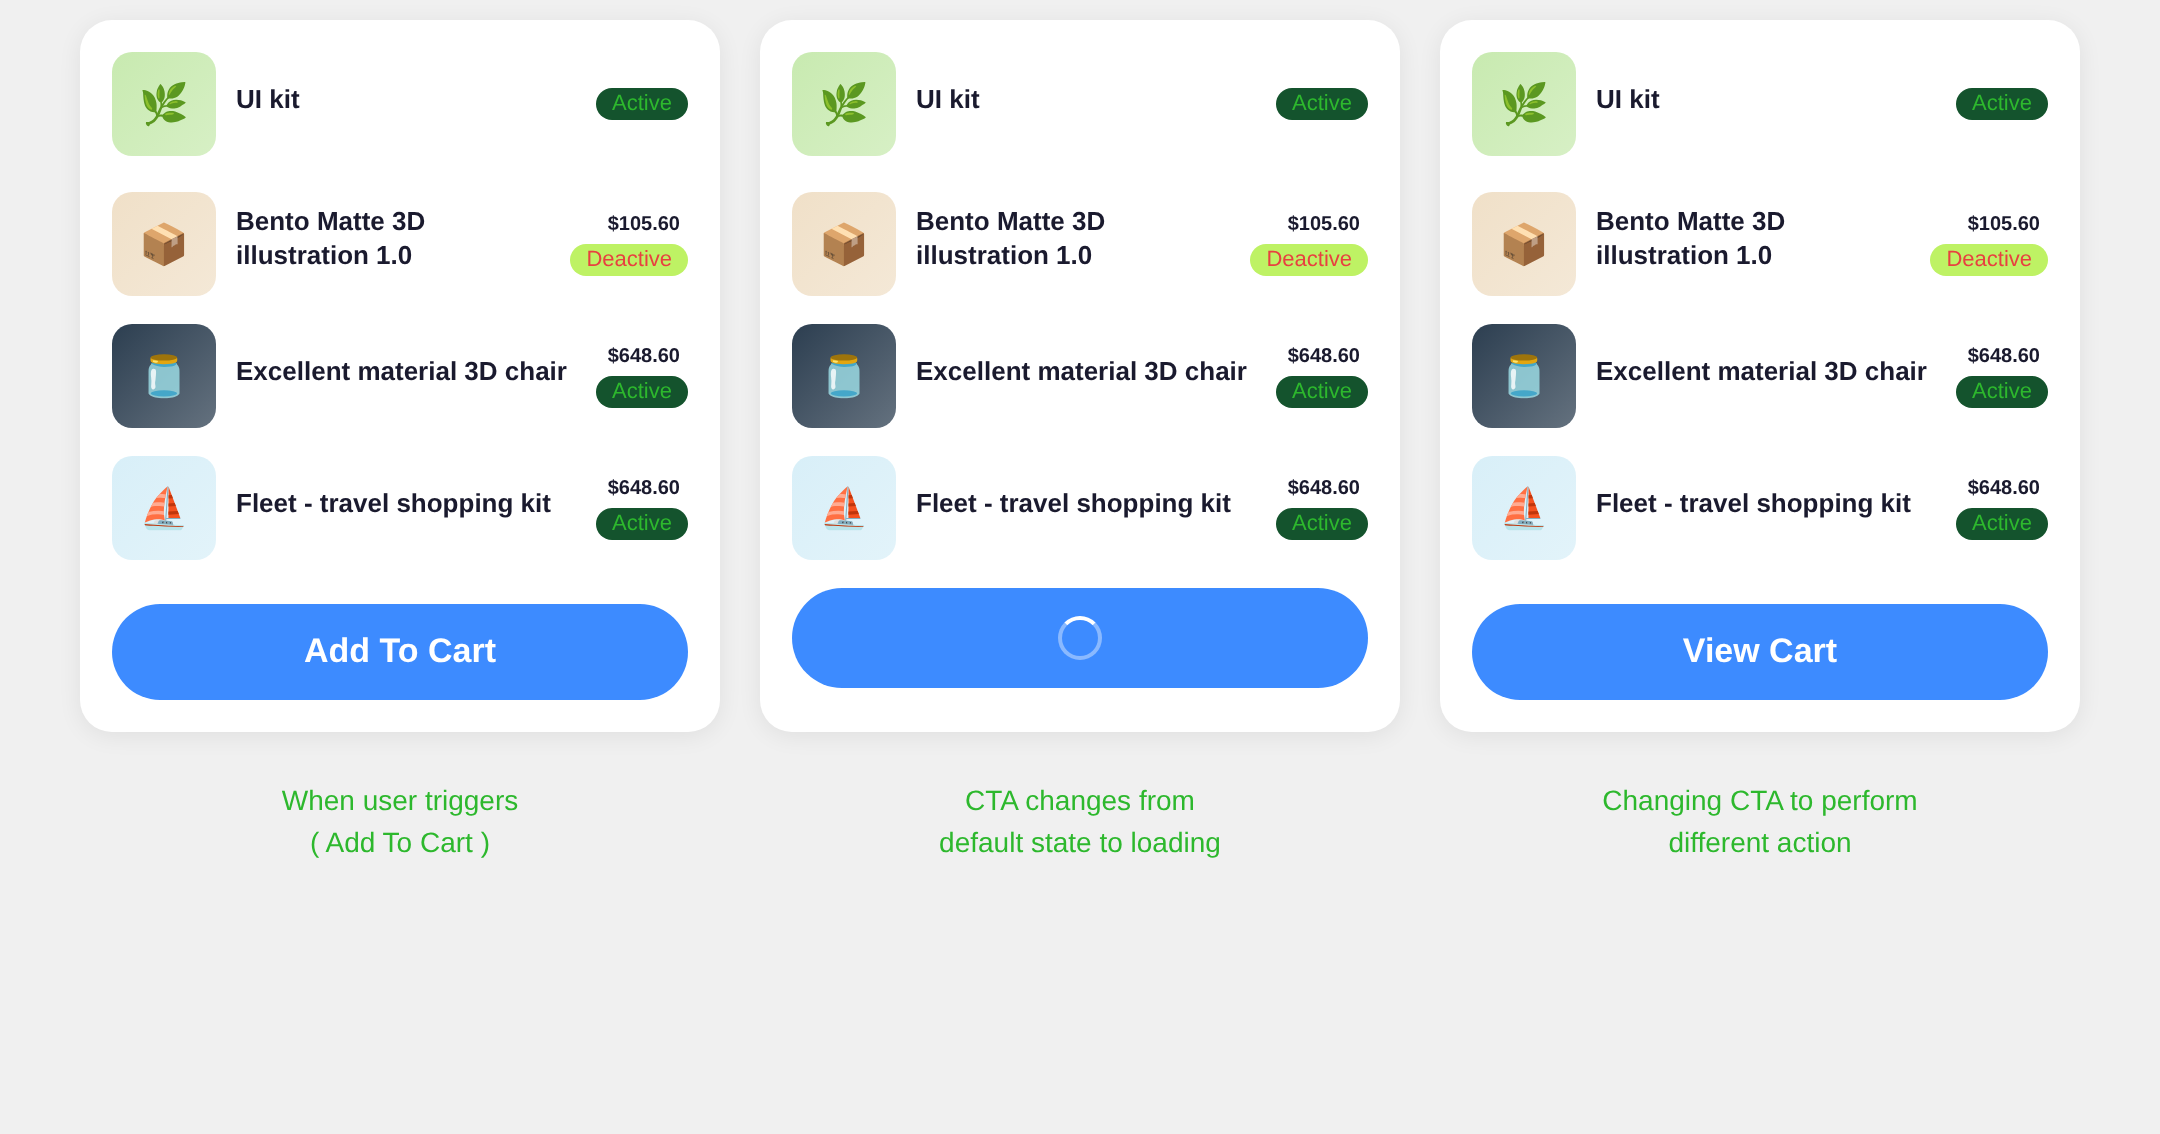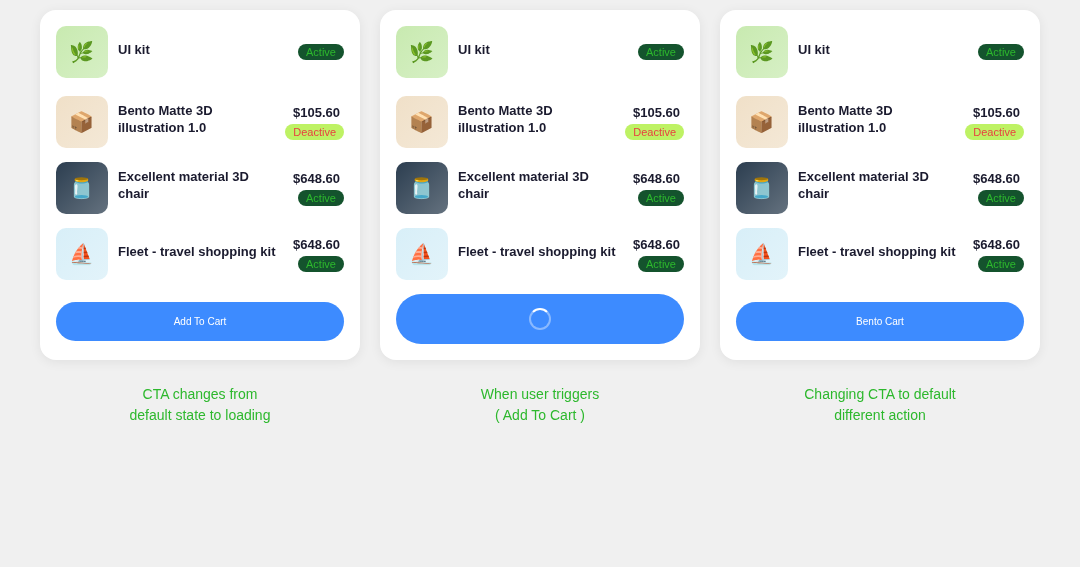--- a/index.html
+++ b/index.html
@@ -75,41 +75,41 @@
       background-color: #14532d;
       color: #2db82d;
     }
 
     .badge-deactive {
       background-color: #bef264;
       color: #e84040;
     }
 
     .product-price {
-      font-size: 13px;
+      font-size: 10px;
       font-weight: 700;
       color: #1a1a2e;
       text-align: right;
       margin-right: 4px;
     }
 
     .price-badge-col {
       display: flex;
       flex-direction: column;
       align-items: flex-end;
       gap: 4px;
     }
 
     .cta-btn {
       width: 100%;
       padding: 14px;
       border-radius: 30px;
       border: none;
-      font-size: 10px;
-      font-weight: 400;
+      font-size: 17px;
+      font-weight: 700;
       cursor: pointer;
       margin-top: 8px;
     }
 
     .cta-add {
       background: #3d8bff;
       color: #fff;
     }
 
     .cta-loading {
@@ -298,28 +298,28 @@
         <div class="product-thumb" style="background: linear-gradient(135deg, rgb(216, 239, 248), rgba(216, 239, 248, 0.733));">
           <span style="font-size:20px">⛵</span>
         </div>
         <div class="product-info">
           <div class="product-name">Fleet - travel shopping kit</div>
         </div>
         <div class="price-badge-col">
           <span class="product-price">$648.60</span>
           <span class="badge badge-active">Active</span>
         </div>
-      </div><button class="cta-btn cta-view">Bento Cart</button></div>
+      </div><button class="cta-btn cta-view">View Cart</button></div>
   </div>
 <div class="labels-row">
+    <div class="label-block">
+      <div class="label-text" style="white-space: pre-line;">When user triggers
+( Add To Cart )</div>
+    </div>
     <div class="label-block">
       <div class="label-text" style="white-space: pre-line;">CTA changes from
 default state to loading</div>
     </div>
     <div class="label-block">
-      <div class="label-text" style="white-space: pre-line;">When user triggers
-( Add To Cart )</div>
-    </div>
-    <div class="label-block">
-      <div class="label-text" style="white-space: pre-line;">Changing CTA to default
+      <div class="label-text" style="white-space: pre-line;">Changing CTA to perform
 different action</div>
     </div>
   </div>
 
 </body></html>

